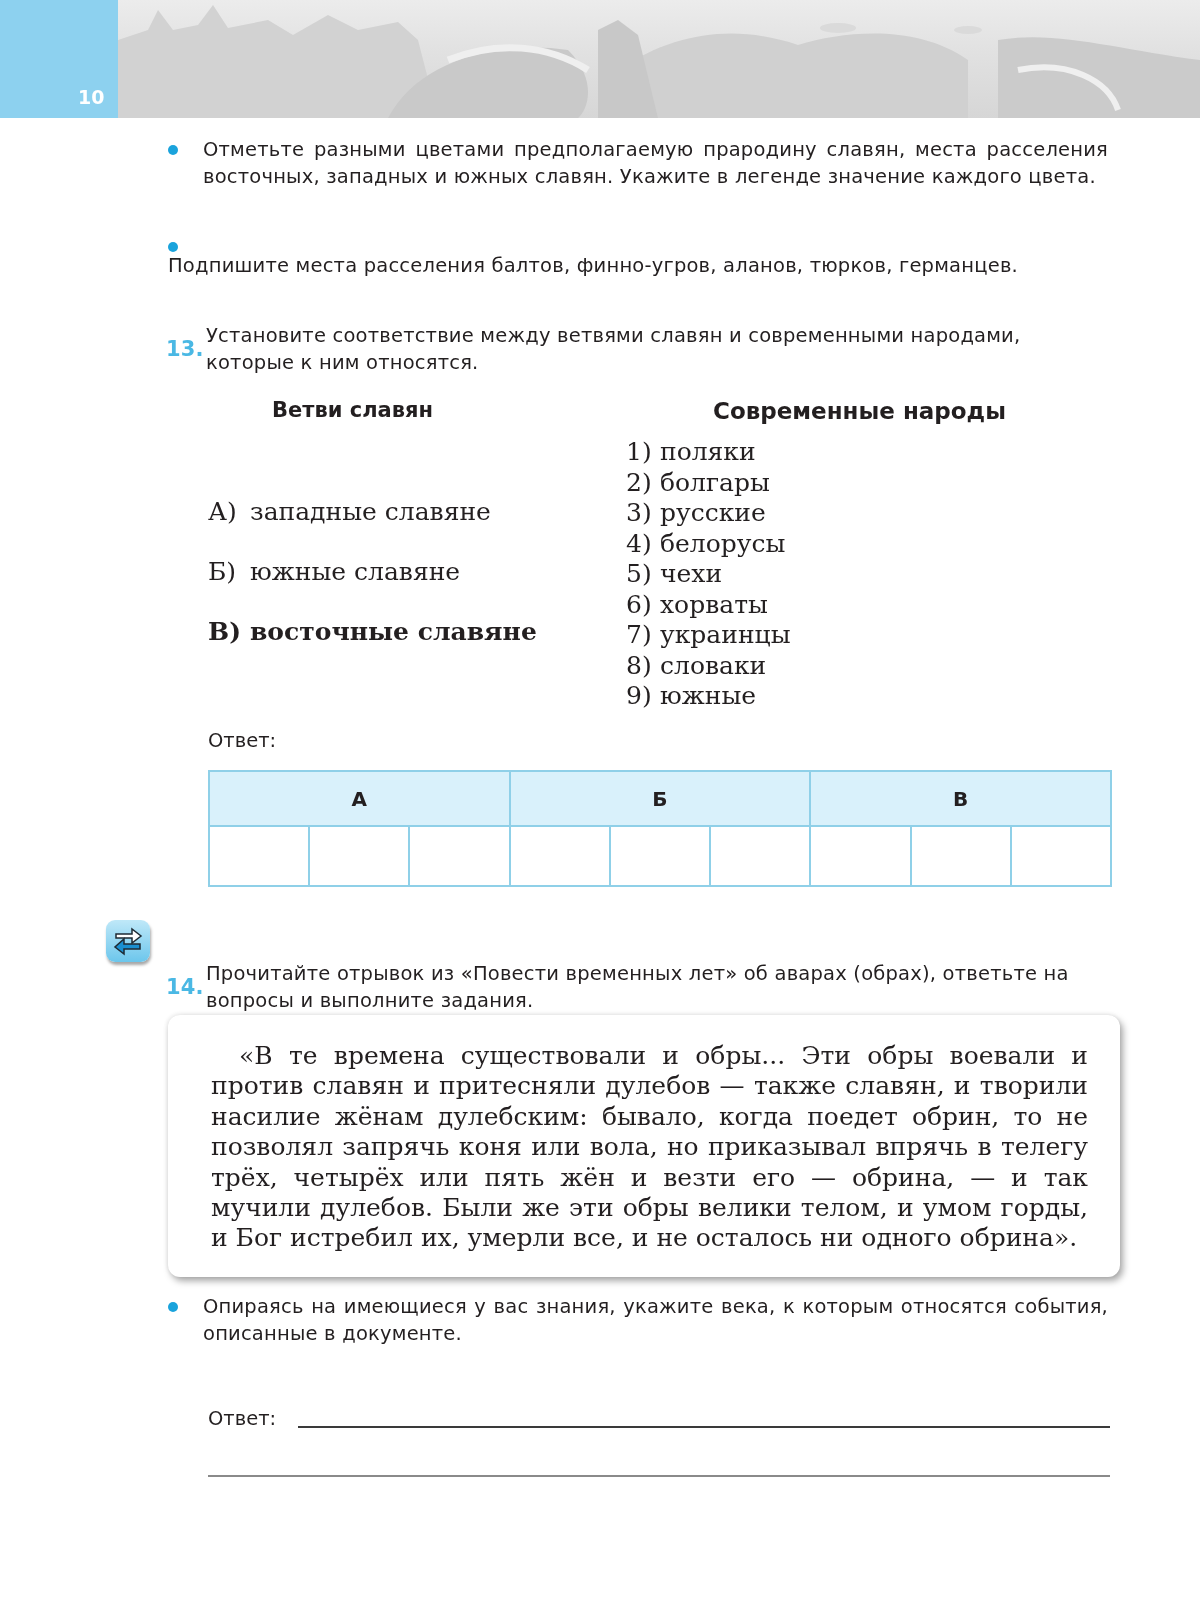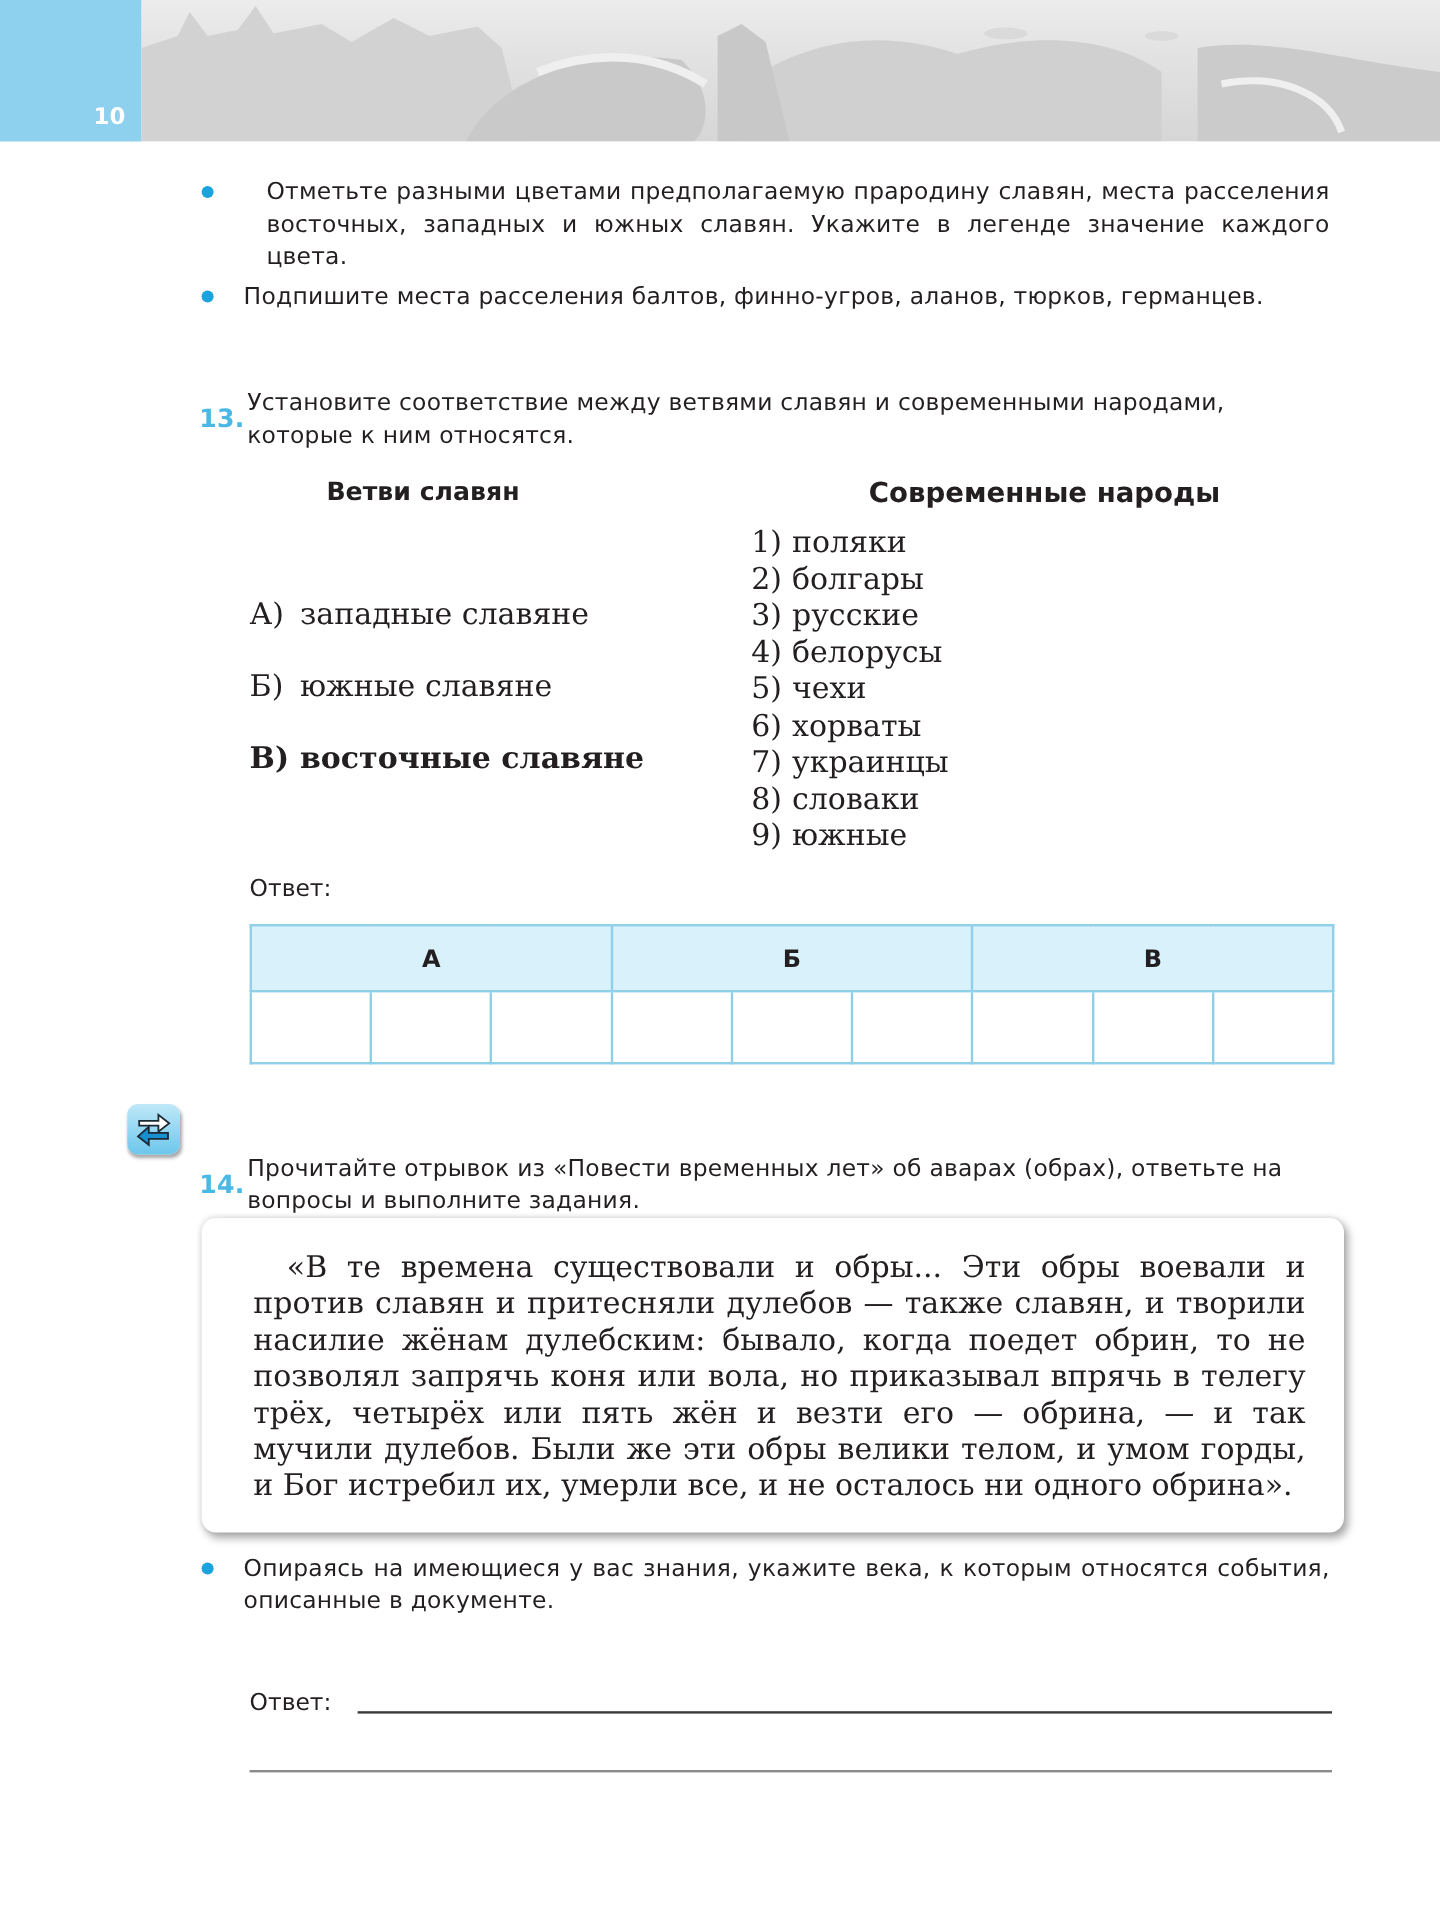--- a/index.html
+++ b/index.html
@@ -61,36 +61,36 @@
       <path d="M500 70 C560 30 620 25 680 45 C730 30 800 25 850 60 L850 118 L500 118 Z" fill="#d0d0d0"></path>
       <path d="M480 30 L500 20 L520 35 L540 118 L480 118 Z" fill="#c8c8c8"></path>
       <path d="M880 40 C940 30 1000 50 1082 60 L1082 118 L880 118 Z" fill="#cbcbcb"></path>
       <path d="M900 70 C950 60 990 80 1000 110" stroke="#efefef" stroke-width="6" fill="none"></path>
       <ellipse cx="720" cy="28" rx="18" ry="5" fill="#dadada"></ellipse>
       <ellipse cx="850" cy="30" rx="14" ry="4" fill="#dadada"></ellipse>
     </svg>
   </div>
 </div>
 
-<div class="bullet-item sans" style="top:146px;gap:19px;">
+<div class="bullet-item sans" style="top:136px;">
   <span class="bullet-dot"></span>
   <span class="bullet-text">Отметьте разными цветами предполагаемую прародину славян, места расселения восточных, западных и южных славян. Укажите в легенде значение каждого цвета.</span>
 </div>
-<div class="bullet-item sans" style="top:233px;">
+<div class="bullet-item sans" style="top:233px;flex-direction:column;">
   <span class="bullet-dot"></span>
   <span class="bullet-text">Подпишите места расселения балтов, финно-угров, аланов, тюрков, германцев.</span>
 </div>
 
 <div class="task sans" style="top:322px;">
   <span class="task-num">13.</span>
   <span class="task-text">Установите соответствие между ветвями славян и современными народами, которые к ним относятся.</span>
 </div>
 
 <div class="col-head" style="left:272px; top:398px;">Ветви славян</div>
-<div class="col-head" style="left:713px; top:398px; font-size:23px;margin-left:11px;">Современные народы</div>
+<div class="col-head" style="left:713px; top:398px; font-size:23px;">Современные народы</div>
 
 <div class="branch serif" style="top:497px;">
   <span class="letter">А)</span><span>западные славяне</span>
 </div>
 <div class="branch serif" style="top:557px;">
   <span class="letter">Б)</span><span>южные славяне</span>
 </div>
 <div class="branch serif" style="top:617px;font-weight:bold;">
   <span class="letter">В)</span><span>восточные славяне</span>
 </div>

